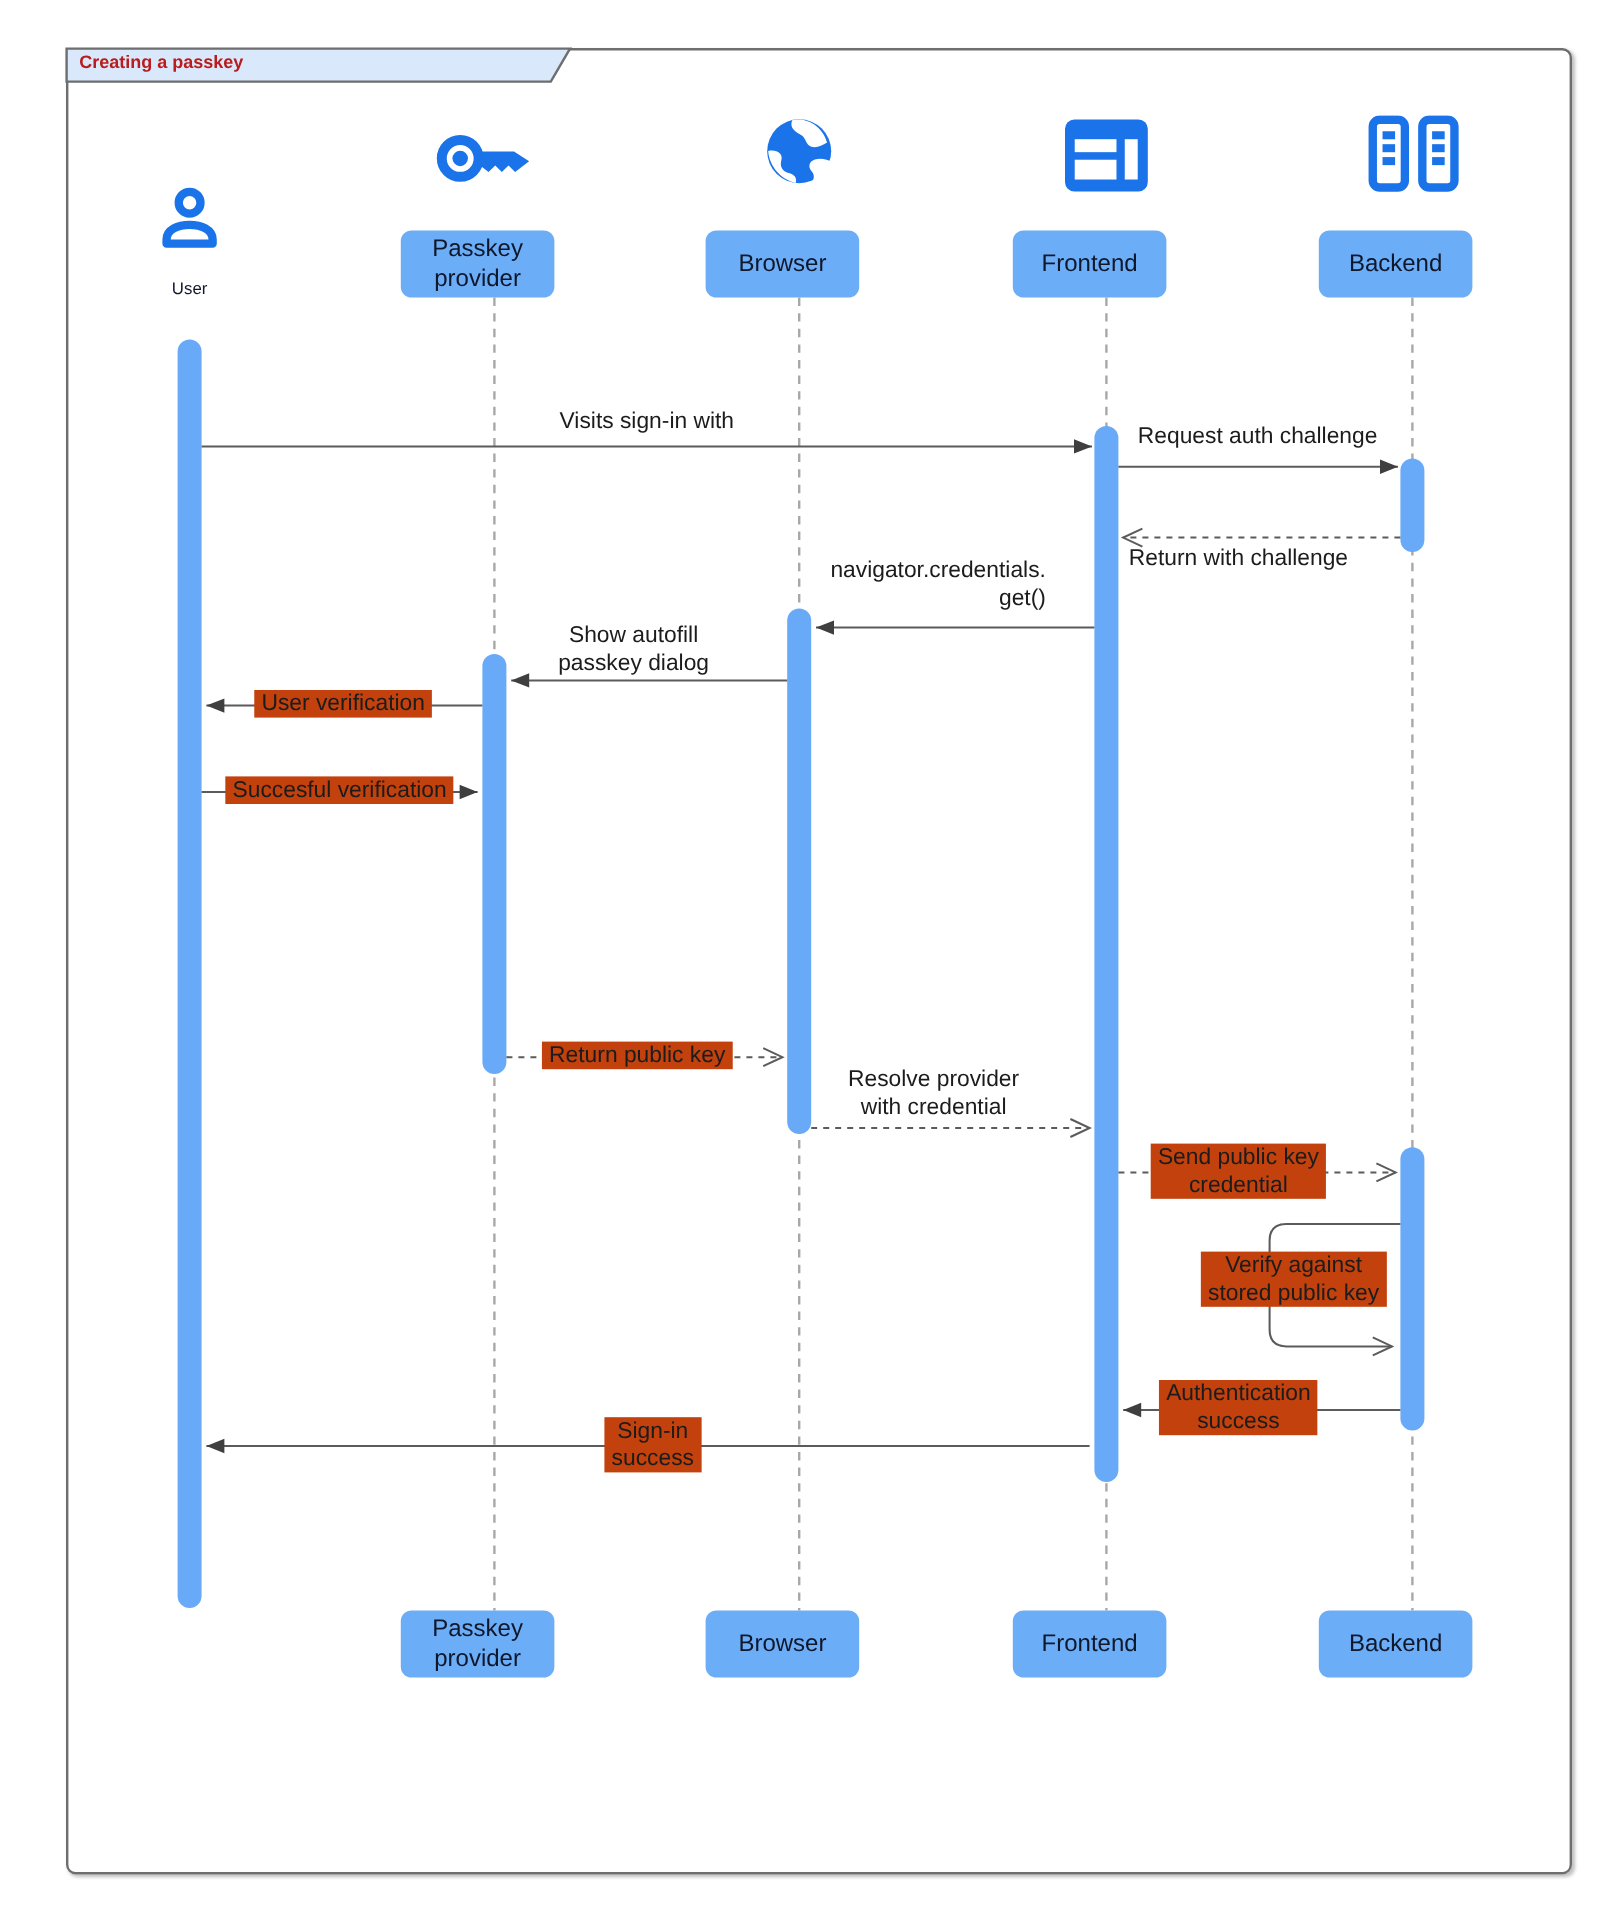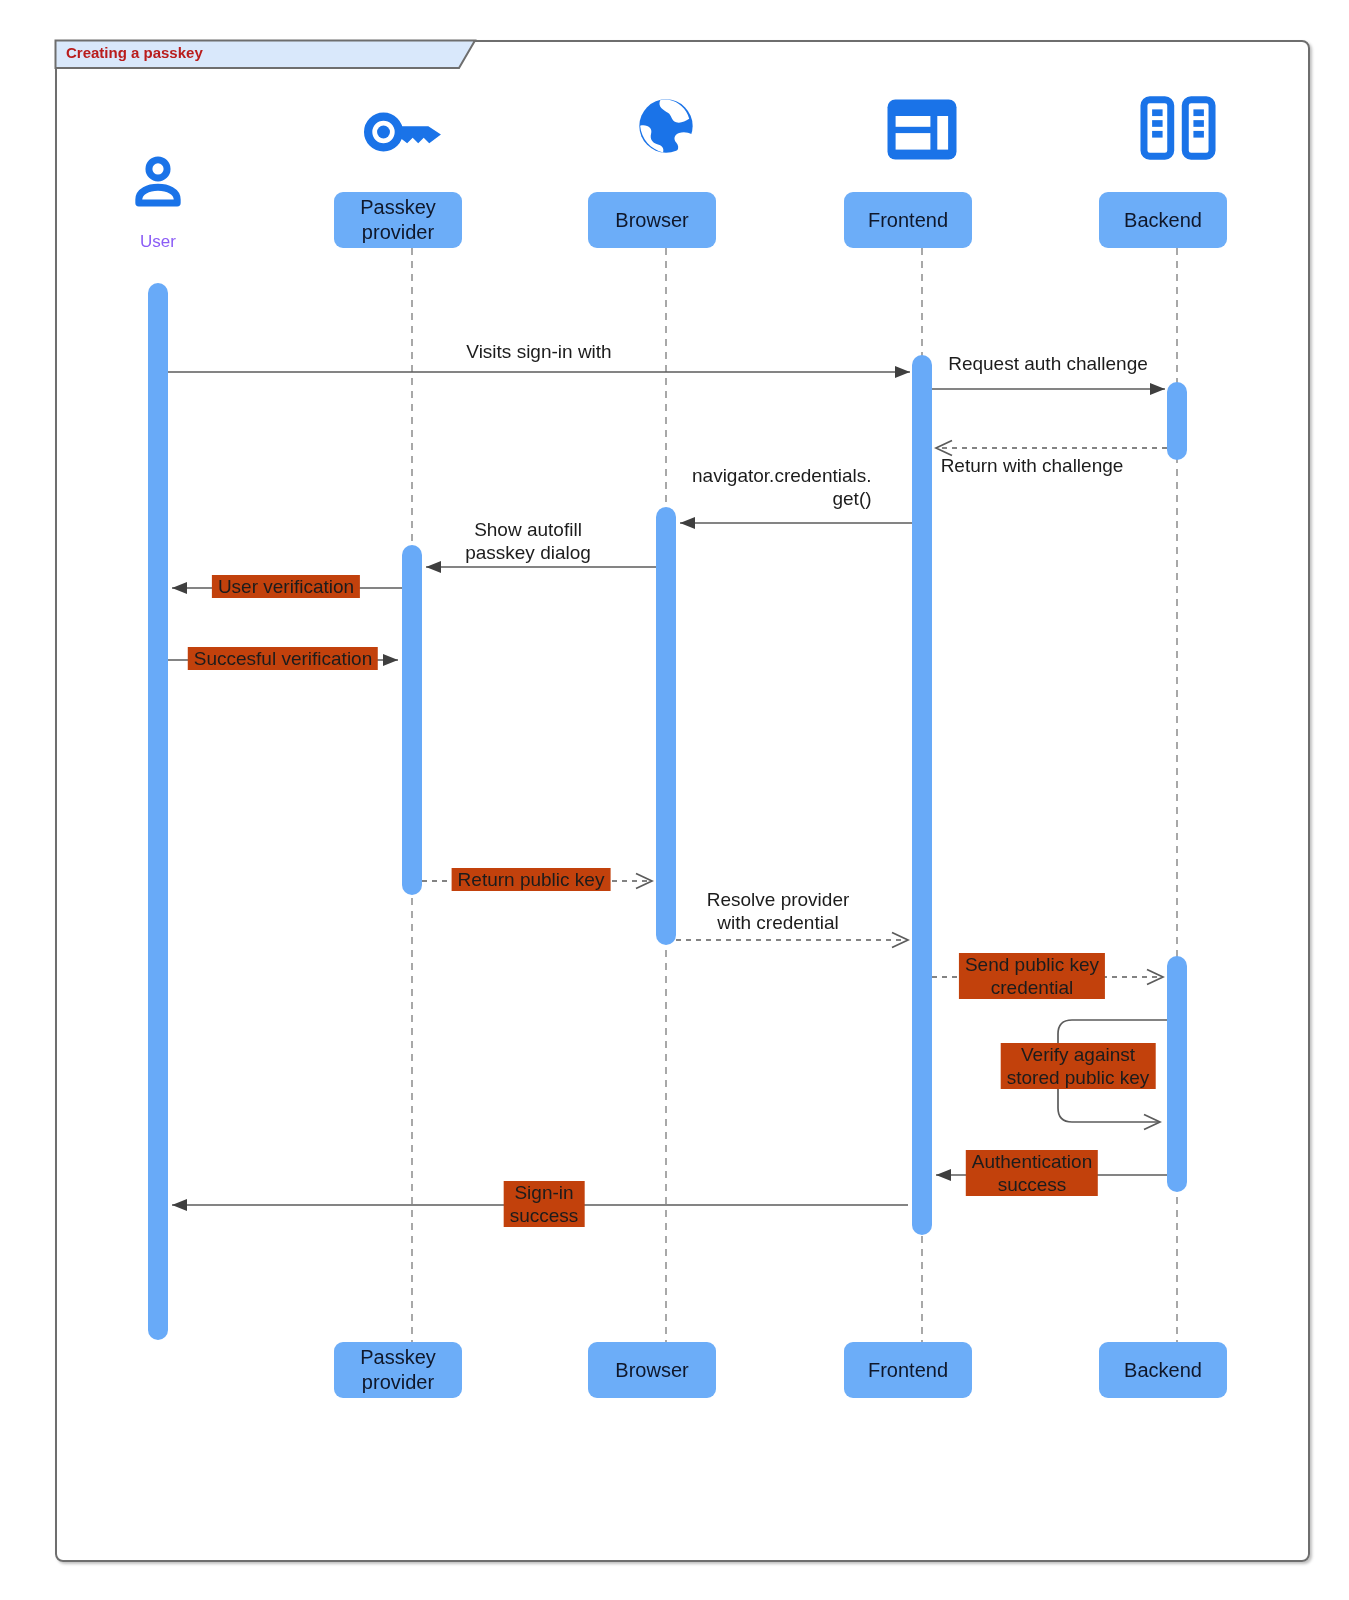--- a/index.html
+++ b/index.html
@@ -12,21 +12,21 @@
   .tab-title{position:absolute;left:66px;top:44px;font-size:15px;font-weight:bold;color:#b91c1c;}
   .overlay{position:absolute;left:0;top:0;}
   .msg{position:absolute;font-size:19px;line-height:23px;color:#1c1c1c;
        white-space:pre-line;text-align:center;transform:translateX(-50%);}
   .msg.bg{background:#c2410c;padding:0 6px;text-align:center;}
   .msg.leftalign{transform:none;text-align:right;}
   .abox{position:absolute;width:128px;height:56px;background:#6cadf8;border-radius:9px;
         display:flex;align-items:center;justify-content:center;text-align:center;
         font-size:20px;line-height:25px;color:#0f172a;}
   .user-label{position:absolute;left:118px;top:232px;width:80px;text-align:center;
-              font-size:17px;color:#8b5cf6;}
+              font-size:14px;color:#0f172a;}
   .icon{position:absolute;}
 </style>
 </head>
 <body>
 
 <div id="canvas">
 
   <div class="frame"></div>
 
   <svg class="tab-svg" width="426" height="32">

